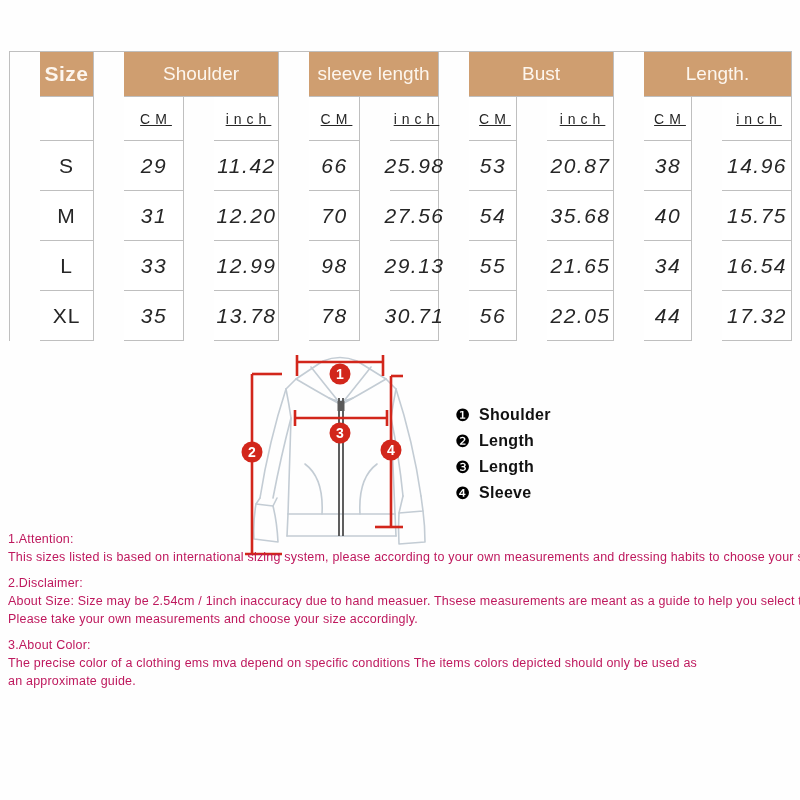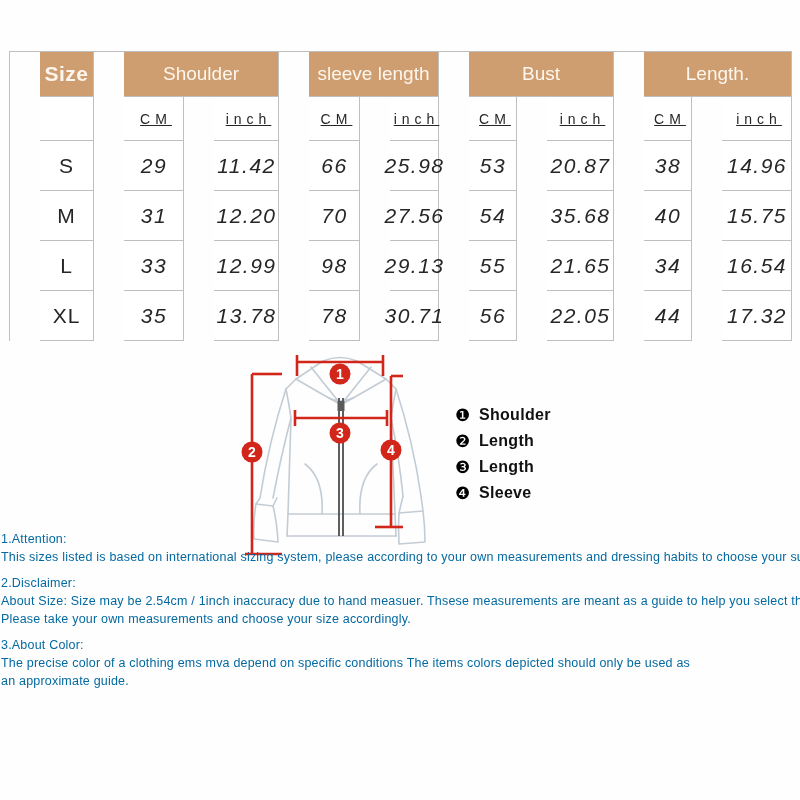--- a/index.html
+++ b/index.html
@@ -28,21 +28,21 @@
   .unit{font-size:14px;letter-spacing:5px;padding-left:5px;text-decoration:underline;}
   .num{font-size:21px;letter-spacing:1.5px;padding-left:1px;font-style:italic;}
   .size-label{font-size:21px;letter-spacing:1px;}
   
   .diagram-svg{position:absolute;left:225px;top:346px;}
   .legend{position:absolute;left:455px;top:402px;}
   .legend-item{display:flex;align-items:center;height:26px;}
   .legend-bullet{font-size:17px;color:#000;width:24px;}
   .legend-label{font-size:16px;font-weight:bold;color:#111;letter-spacing:0.3px;}
   
-  .notes{position:absolute;left:1px;top:530px;width:786px;color:#0369a1;}
+  .notes{position:absolute;left:8px;top:530px;width:786px;color:#be185d;}
   .note-section{margin-bottom:8px;}
   .note-title,.note-line{font-size:12.5px;line-height:18px;white-space:nowrap;letter-spacing:0.2px;}
 </style>
 </head>
 <body>
 
 <div class="screen">
 
   <div class="size-table">
 

